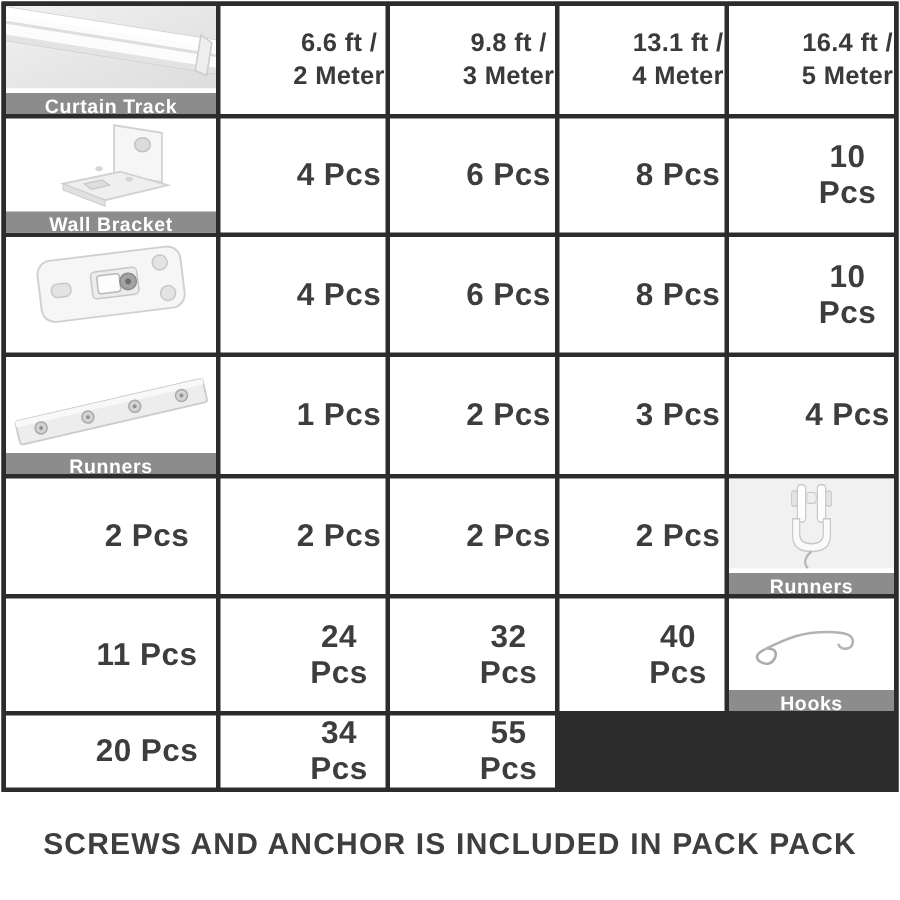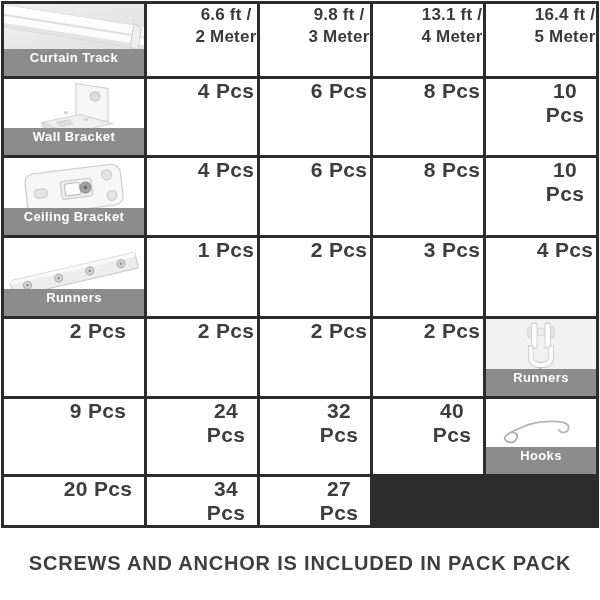--- a/index.html
+++ b/index.html
@@ -19,20 +19,21 @@
     display:grid;
     grid-template-columns:140px 110px 110px 110px 110px;
     grid-template-rows:72px 76px 77px 78px 77px 75px 48px;
     gap:3px;
     background:#2c2c2c;
     border:3px solid #2c2c2c;
   }
   .cell{
     background:#ffffff;
     display:flex;
+    align-items:center;
     justify-content:center;
     text-align:center;
     padding-left:48px;
   }
   .hdr{
     font-weight:bold;
     font-size:17px;
     line-height:22px;
     color:#3a3a3a;
     letter-spacing:.2px;
@@ -50,21 +51,21 @@
   }
   .art{
     position:absolute;
     left:0;right:0;top:0;bottom:17px;
     display:block;
   }
   .art svg{width:100%;height:100%;display:block;}
   .label-bar{
     position:absolute;
     left:0;right:0;bottom:0;
-    height:27px;
+    height:14px;
     background:#8c8c8c;
     color:#ffffff;
     font-weight:bold;
     font-size:13px;
     line-height:17px;
     text-align:center;
     letter-spacing:.4px;
     white-space:nowrap;
   }
   .footer-note{
@@ -166,21 +167,20 @@
             <circle cx="104" cy="20" r="5" fill="#e3e3e3" stroke="#c7c7c7" stroke-width="1"></circle>
             <circle cx="107" cy="41" r="5" fill="#e3e3e3" stroke="#c7c7c7" stroke-width="1"></circle>
             <rect x="30" y="26" width="13" height="9" rx="4" fill="#e3e3e3" stroke="#c7c7c7" stroke-width="1"></rect>
             <rect x="57" y="21" width="31" height="18" rx="3" fill="#ececec" stroke="#c7c7c7" stroke-width="1"></rect>
             <rect x="61" y="24" width="15" height="12" rx="2" fill="#fdfdfd" stroke="#b9b9b9" stroke-width="1"></rect>
             <circle cx="81.5" cy="30" r="5.5" fill="#a3a3a3" stroke="#8b8b8b" stroke-width="1"></circle>
             <circle cx="81.5" cy="30" r="2" fill="#6f6f6f"></circle>
           </g>
         </svg>
       </span>
-      <div class="label-bar">Ceiling Bracket</div>
     </div>
     <div class="cell">
         <span class="qty">4 Pcs</span>
       </div>
     <div class="cell">
         <span class="qty">6 Pcs</span>
       </div>
     <div class="cell">
         <span class="qty">8 Pcs</span>
       </div>
@@ -242,21 +242,21 @@
           <rect x="58" y="4" width="7" height="24" rx="2.5" fill="#fdfdfd" stroke="#c8c8c8" stroke-width="1"></rect>
           <rect x="75" y="4" width="7" height="24" rx="2.5" fill="#fdfdfd" stroke="#c8c8c8" stroke-width="1"></rect>
           <rect x="66" y="9" width="8" height="7" rx="2" fill="#ededed" stroke="#cccccc" stroke-width="0.8"></rect>
           <path d="M54,26 h6 v10 q0,6 10,6 q10,0 10,-6 v-10 h6 v11 q0,10 -16,10 q-16,0 -16,-10 Z" fill="#fafafa" stroke="#c8c8c8" stroke-width="1"></path>
           <path d="M70,47 q-9,6 -3,11" fill="none" stroke="#b5b5b5" stroke-width="1.8"></path>
         </svg>
       </span>
       <div class="label-bar">Runners</div>
     </div>
     <div class="cell">
-        <span class="qty">9 Pcs</span>
+        <span class="qty">11 Pcs</span>
       </div>
     <div class="cell">
         <span class="qty">24 Pcs</span>
       </div>
     <div class="cell">
         <span class="qty">32 Pcs</span>
       </div>
     <div class="cell">
         <span class="qty">40 Pcs</span>
       </div>
@@ -270,19 +270,19 @@
       </span>
       <div class="label-bar">Hooks</div>
     </div>
     <div class="cell">
         <span class="qty">20 Pcs</span>
       </div>
     <div class="cell">
         <span class="qty">34 Pcs</span>
       </div>
     <div class="cell">
-        <span class="qty">27 Pcs</span>
+        <span class="qty">55 Pcs</span>
       </div>
 
   </div>
 
   <div class="footer-note">SCREWS AND ANCHOR IS INCLUDED IN PACK PACK</div>
 </div>
 
 </body></html>

